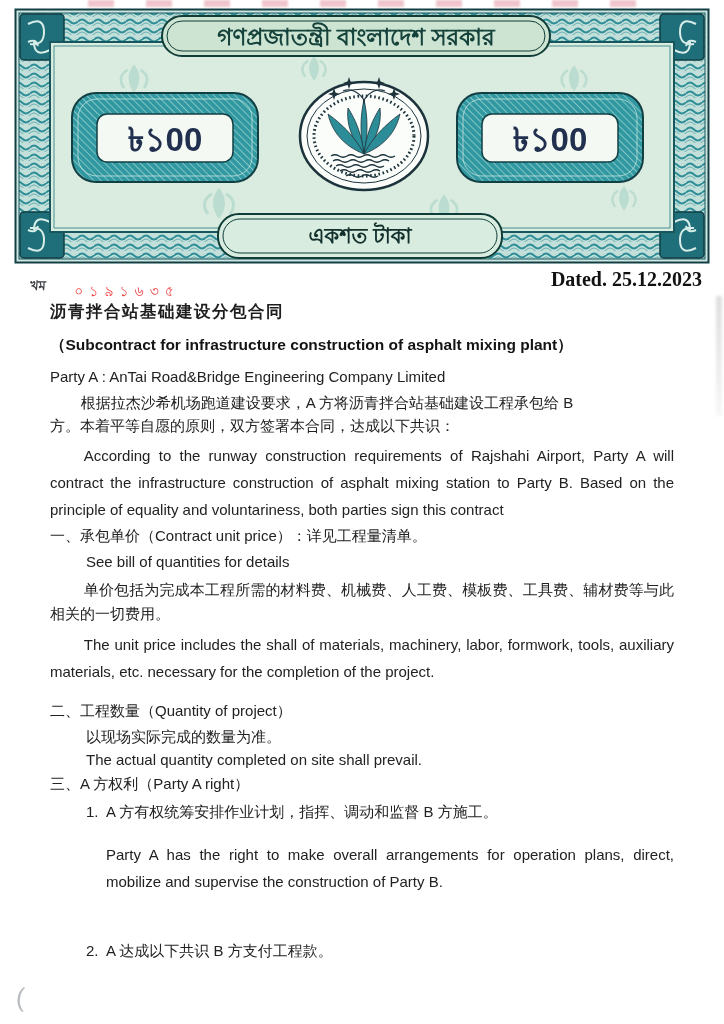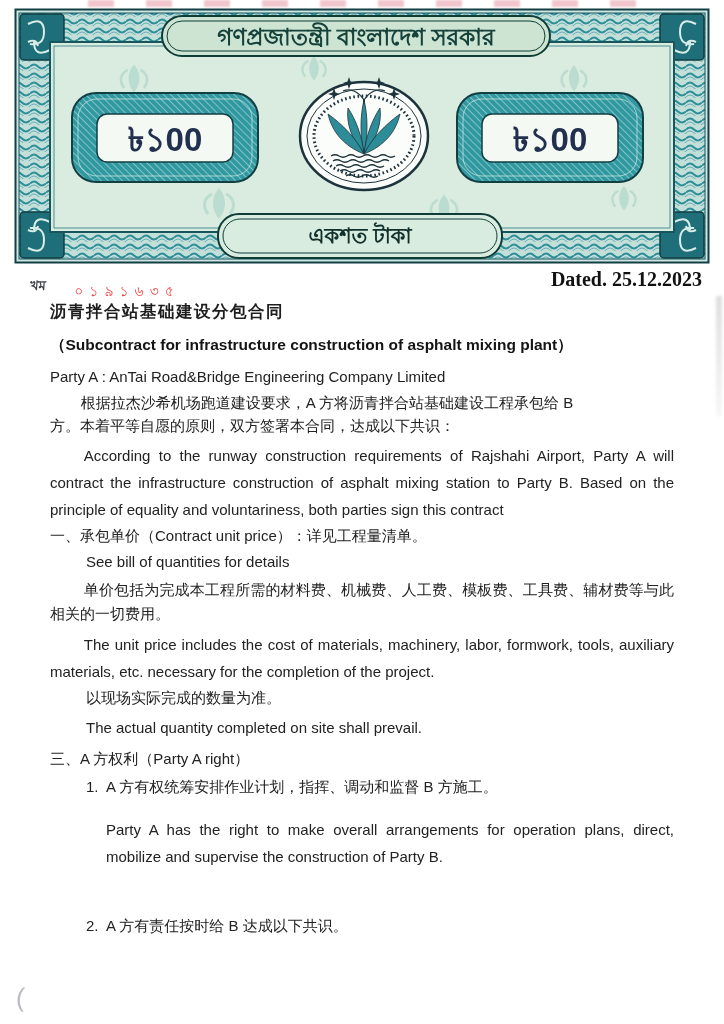--- a/index.html
+++ b/index.html
@@ -30,21 +30,21 @@
   .party-lines{margin-top:9px;}
   .party-lines p{margin:2px 0 3px 0;}
   .par{margin:0;}
   .cn-indent{text-indent:2.05em;}
   .en-par{text-align:justify;text-indent:2.25em;line-height:27px;margin-top:5px;}
   .consensus{margin-top:10px;}
   .sec-heading{line-height:26px;}
   .sub-line{padding-left:36px;margin-top:1px;}
   .cn-par{text-align:justify;text-indent:2.25em;line-height:24px;margin-top:5px;}
   .mt-lg{margin-top:13px;}
-  .mt-md{margin-top:7px;}
+  .mt-md{margin-top:0;}
   .item{position:relative;padding-left:56px;margin-top:3px;}
   .item-marker{position:absolute;left:36px;top:0;}
   .item-en{text-align:justify;line-height:27px;margin:18px 0 0 0;}
   .item-gap{margin-top:44px;}
   svg text{font-family:"Liberation Sans","DejaVu Sans",sans-serif;}
 </style>
 </head>
 <body>
 
 <div class="page">
@@ -174,33 +174,34 @@
     </div>
 
     <p class="par cn-indent"><span>根据拉杰沙希机场跑道建设要求，A 方将沥青拌合站基础建设工程承包给 B</span><br><span>方。本着平等自愿的原则，双方签署本合同，达成以下共识：</span></p>
 
     <p class="par en-par">According to the runway construction requirements of Rajshahi Airport, Party A will contract the infrastructure construction of asphalt mixing station to Party B. Based on the principle of equality and voluntariness, both parties sign this contract</p>
 
 
     <p class="par sec-heading">一、承包单价（Contract unit price）：详见工程量清单。</p>
     <p class="par sub-line">See bill of quantities for details</p>
     <p class="par cn-par">单价包括为完成本工程所需的材料费、机械费、人工费、模板费、工具费、辅材费等与此相关的一切费用。</p>
-    <p class="par en-par">The unit price includes the cost of materials, machinery, labor, formwork, tools, auxiliary materials, etc. necessary for the completion of the project.</p>
-
+    <p class="par en-par">The unit price includes the shall of materials, machinery, labor, formwork, tools, auxiliary materials, etc. necessary for the completion of the project.</p>
+
+    <p class="par sec-heading mt-lg">二、工程数量（Quantity of project）</p>
     <p class="par sub-line">以现场实际完成的数量为准。</p>
     <p class="par sub-line mt-md">The actual quantity completed on site shall prevail.</p>
 
     <p class="par sec-heading mt-md">三、A 方权利（Party A right）</p>
 
     <div class="item">
       <span class="item-marker">1.</span>
       <span>A 方有权统筹安排作业计划，指挥、调动和监督 B 方施工。</span>
       <p class="item-en">Party A has the right to make overall arrangements for operation plans, direct, mobilize and supervise the construction of Party B.</p>
     </div>
 
     <div class="item item-gap">
       <span class="item-marker">2.</span>
-      <span>A 方有责任按时给 B 达成以下共识。</span>
+      <span>A 达成以下共识 B 方支付工程款。</span>
       
     </div>
 
   </div>
 </div>
 
 </body></html>

